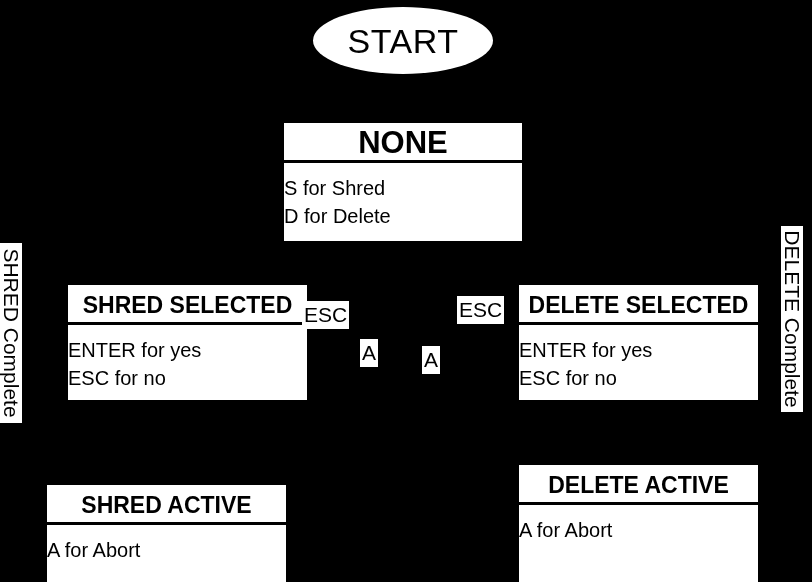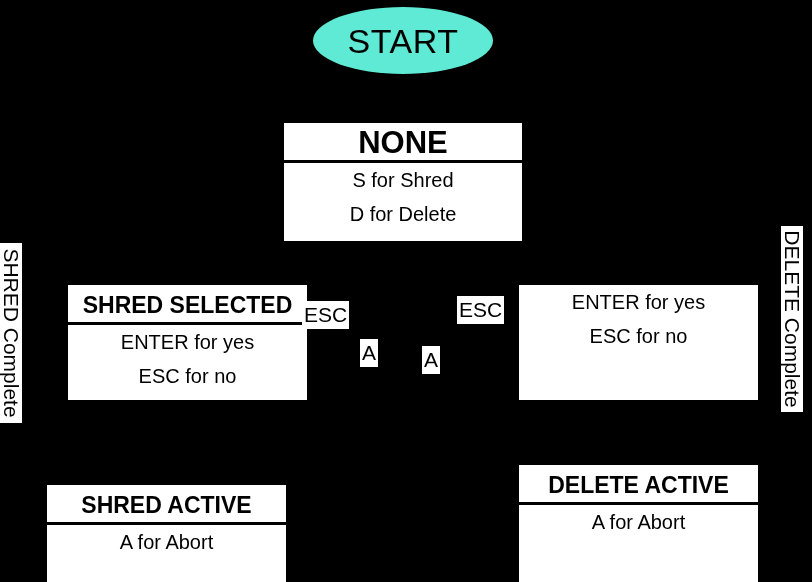--- a/index.html
+++ b/index.html
@@ -12,21 +12,21 @@
     width: 812px;
     height: 582px;
     background: #000000;
     overflow: hidden;
     font-family: "Liberation Sans", sans-serif;
   }
 
   
   .terminator {
     position: absolute;
-    background: #5eead4;
+    background: #ffffff;
     border-radius: 50%;
     display: flex;
     align-items: center;
     justify-content: center;
   }
   .terminator .term-label {
     color: #000000;
     font-size: 34px;
     font-weight: normal;
     letter-spacing: 0.5px;
@@ -51,23 +51,24 @@
     border-bottom: 3px solid #000000;
     box-sizing: border-box;
     white-space: nowrap;
     overflow: hidden;
   }
   .state-title.big {
     font-size: 31px;
   }
   .state-body {
     flex: 1;
-    text-align: center;
+    text-align: left;
     font-size: 20px;
-    line-height: 34px;
+    line-height: 28px;
+    padding-top: 11px;
     box-sizing: border-box;
     white-space: pre-line;
   }
 
   
   .edge-label {
     position: absolute;
     background: #ffffff;
     color: #000000;
     font-size: 21px;
@@ -109,20 +110,21 @@
 D for Delete</div>
   </div>
 
   <div class="state-box" style="left:43px; top:285px; width:239px; height:115px;margin-left:25px;">
     <div class="state-title">SHRED SELECTED</div>
     <div class="state-body">ENTER for yes
 ESC for no</div>
   </div>
 
   <div class="state-box" style="left:519px; top:285px; width:239px; height:115px;">
+    <div class="state-title">DELETE SELECTED</div>
     <div class="state-body">ENTER for yes
 ESC for no</div>
   </div>
 
   <div class="state-box" style="left:47px; top:465px; width:239px; height:117px;margin-top:20px;">
     <div class="state-title">SHRED ACTIVE</div>
     <div class="state-body">A for Abort</div>
   </div>
 
   <div class="state-box" style="left:519px; top:465px; width:239px; height:118px;">

